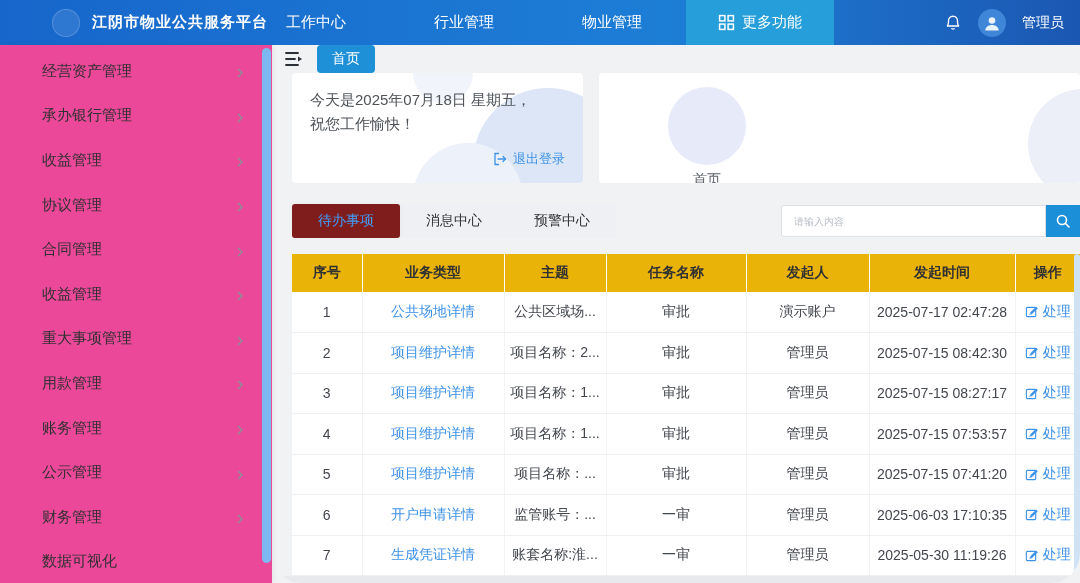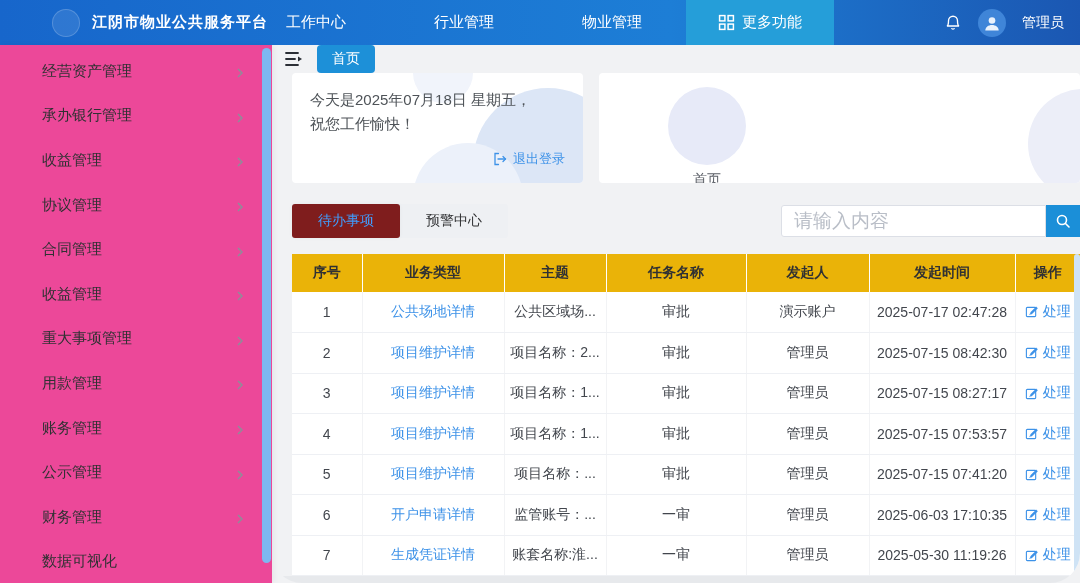--- a/index.html
+++ b/index.html
@@ -48,21 +48,21 @@
   .shortcut-circle { width:78px; height:78px; border-radius:50%; background:#e7eaf8; }
   .shortcut-label { margin-top:6px; font-size:14px; color:#5a5e66; }
   .shortcut-ghost { position:absolute; right:-58px; top:16px; width:110px; height:110px; border-radius:50%; background:#eceef8; }
 
   
   .filter-row { display:flex; align-items:center; justify-content:space-between; margin:21px 0 0 20px; height:34px; }
   .tab-group { display:flex; background:#eef0f3; border-radius:3px; padding:0; }
   .tab { padding:8px 26px; font-size:14px; color:#303133; cursor:pointer; border-radius:3px; white-space:nowrap; }
   .tab.active { background:#7f1d1d; color:#409eff; box-shadow:0 0 4px rgba(0,0,0,0.04); }
   .search-wrap { display:flex; height:32px; }
-  .search-input { width:265px; height:32px; border:1px solid #dcdfe6; border-radius:3px 0 0 3px; padding:0 12px; font-size:19px; color:#333; outline:none; background:#fff; font-family:inherit; }
+  .search-input { width:265px; height:32px; border:1px solid #dcdfe6; border-radius:3px 0 0 3px; padding:0 12px; font-size:10px; color:#333; outline:none; background:#fff; font-family:inherit; }
   .search-input::placeholder { color:#b9bec7; }
   .search-btn { width:34px; height:32px; background:#1b8fd8; border:none; border-radius:0; display:flex; align-items:center; justify-content:center; cursor:pointer; }
   .search-btn svg { width:16px; height:16px; color:#fff; }
 
   
   .table-wrap { margin:16px 0 0 20px; background:#fff; flex:1; position:relative; }
   table { border-collapse:collapse; width:100%; table-layout:fixed; }
   col.c-seq{width:70px;} col.c-type{width:142px;} col.c-subj{width:102px;} col.c-task{width:140px;} col.c-init{width:123px;} col.c-time{width:146px;}
   thead th { background:#eab308; font-size:14px; font-weight:bold; color:#303133; height:38px; border-right:1px solid #fff; }
   thead th:last-child { border-right:none; }
@@ -237,20 +237,21 @@
           <div class="shortcut-circle"></div>
           <div class="shortcut-label">首页</div>
         </div>
         <div class="shortcut-ghost"></div>
       </div>
     </div>
 
     <div class="filter-row">
       <div class="tab-group">
         <div class="tab active">待办事项</div>
+        <div class="tab">消息中心</div>
         <div class="tab">预警中心</div>
       </div>
       <div class="search-wrap">
         <input class="search-input" type="text" placeholder="请输入内容" style="">
         <button class="search-btn">
           <svg viewBox="0 0 16 16" fill="none" stroke="currentColor" stroke-width="1.6" stroke-linecap="round">
             <circle cx="7" cy="7" r="4.5"></circle>
             <line x1="10.5" y1="10.5" x2="14" y2="14"></line>
           </svg>
         </button>

